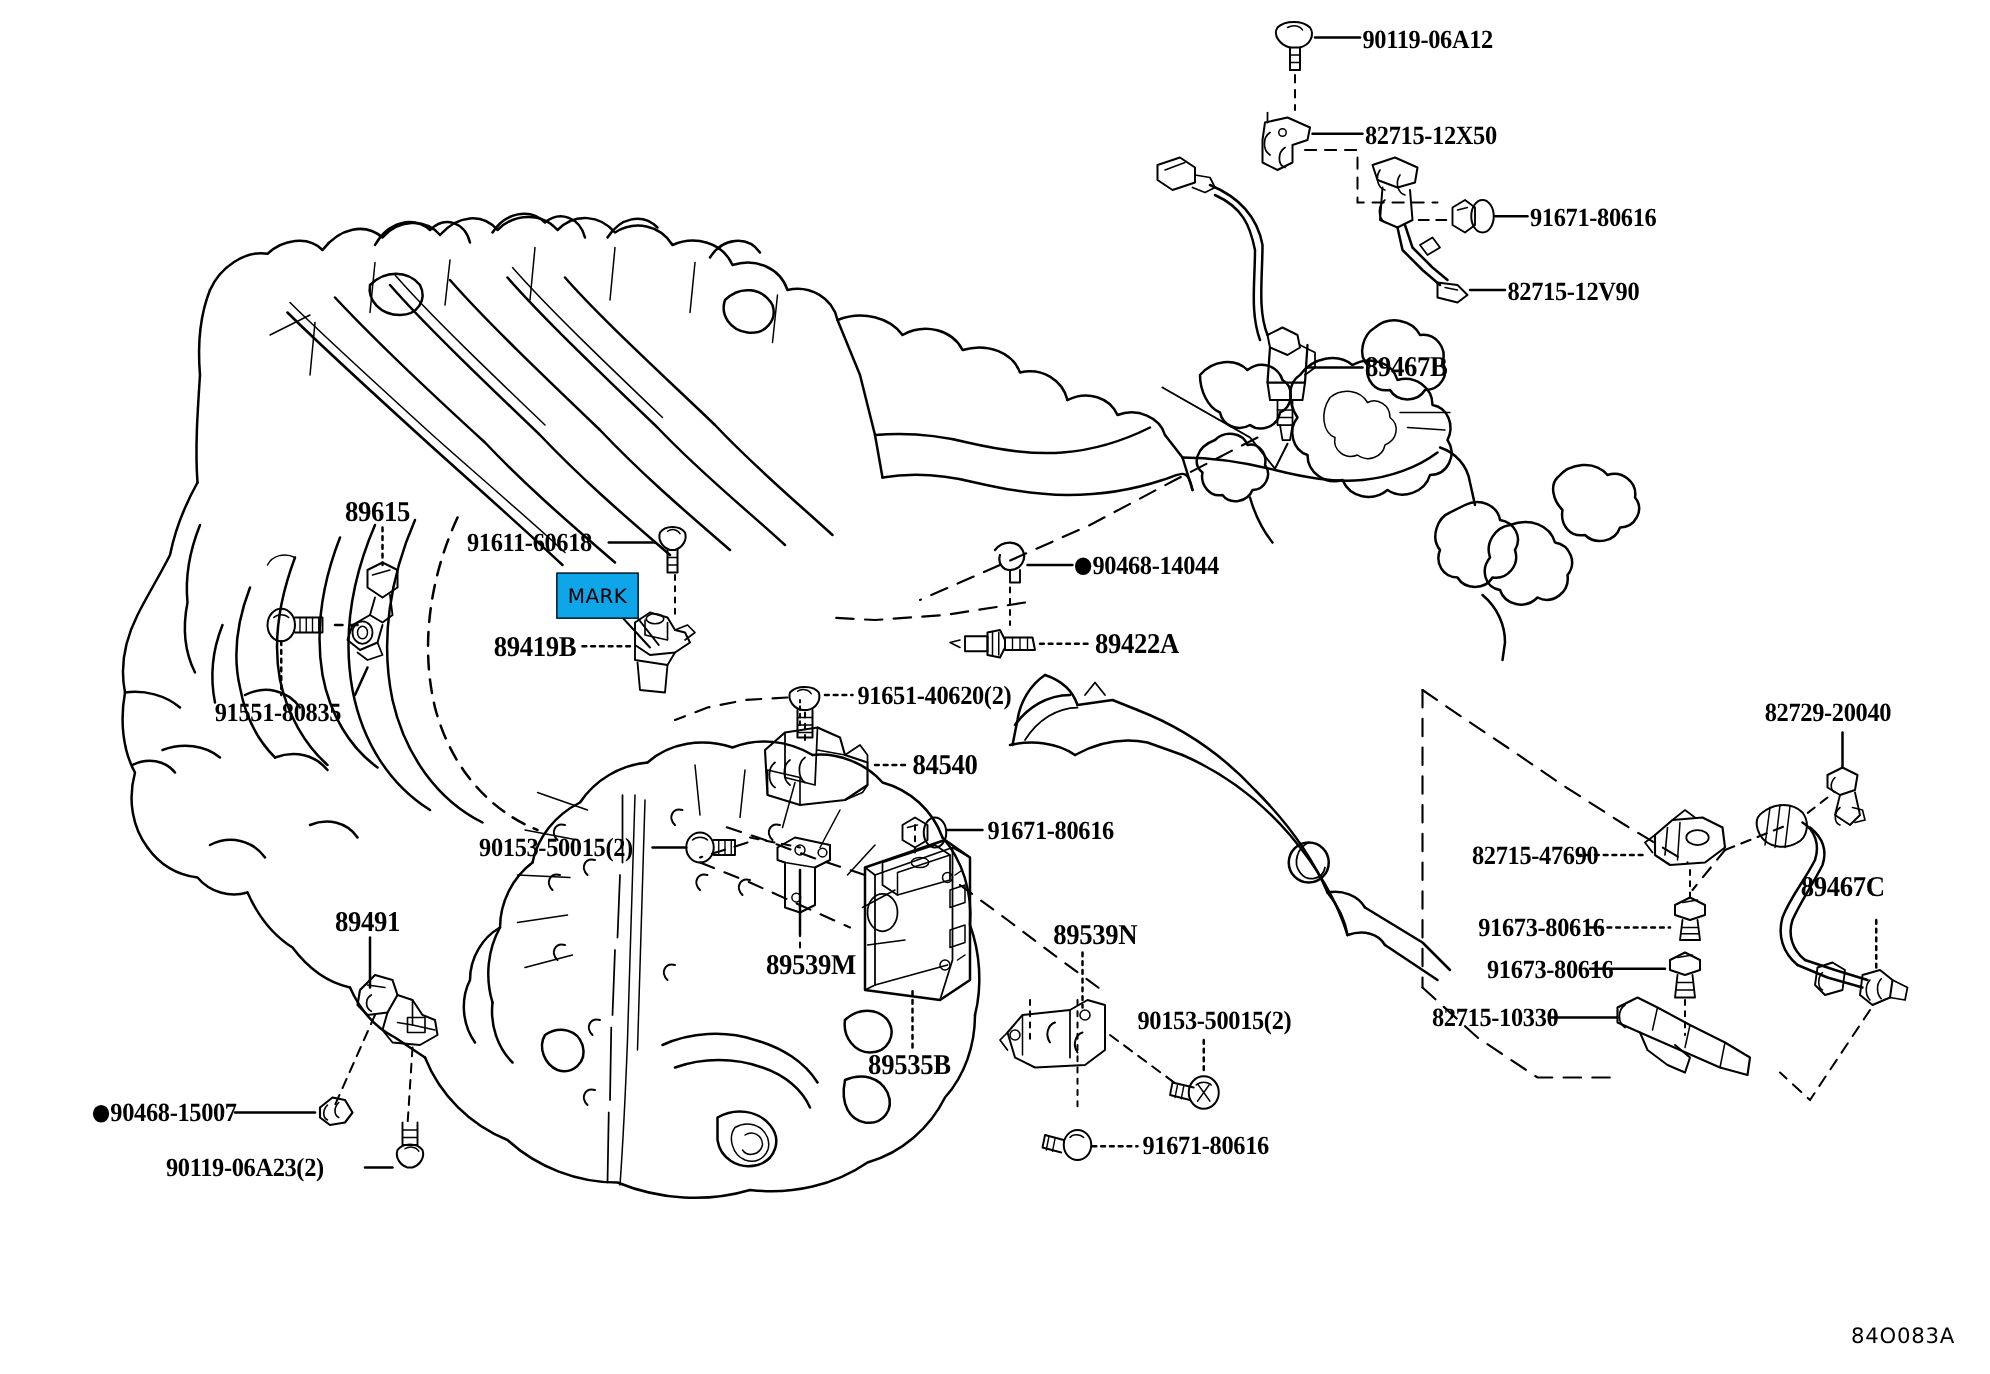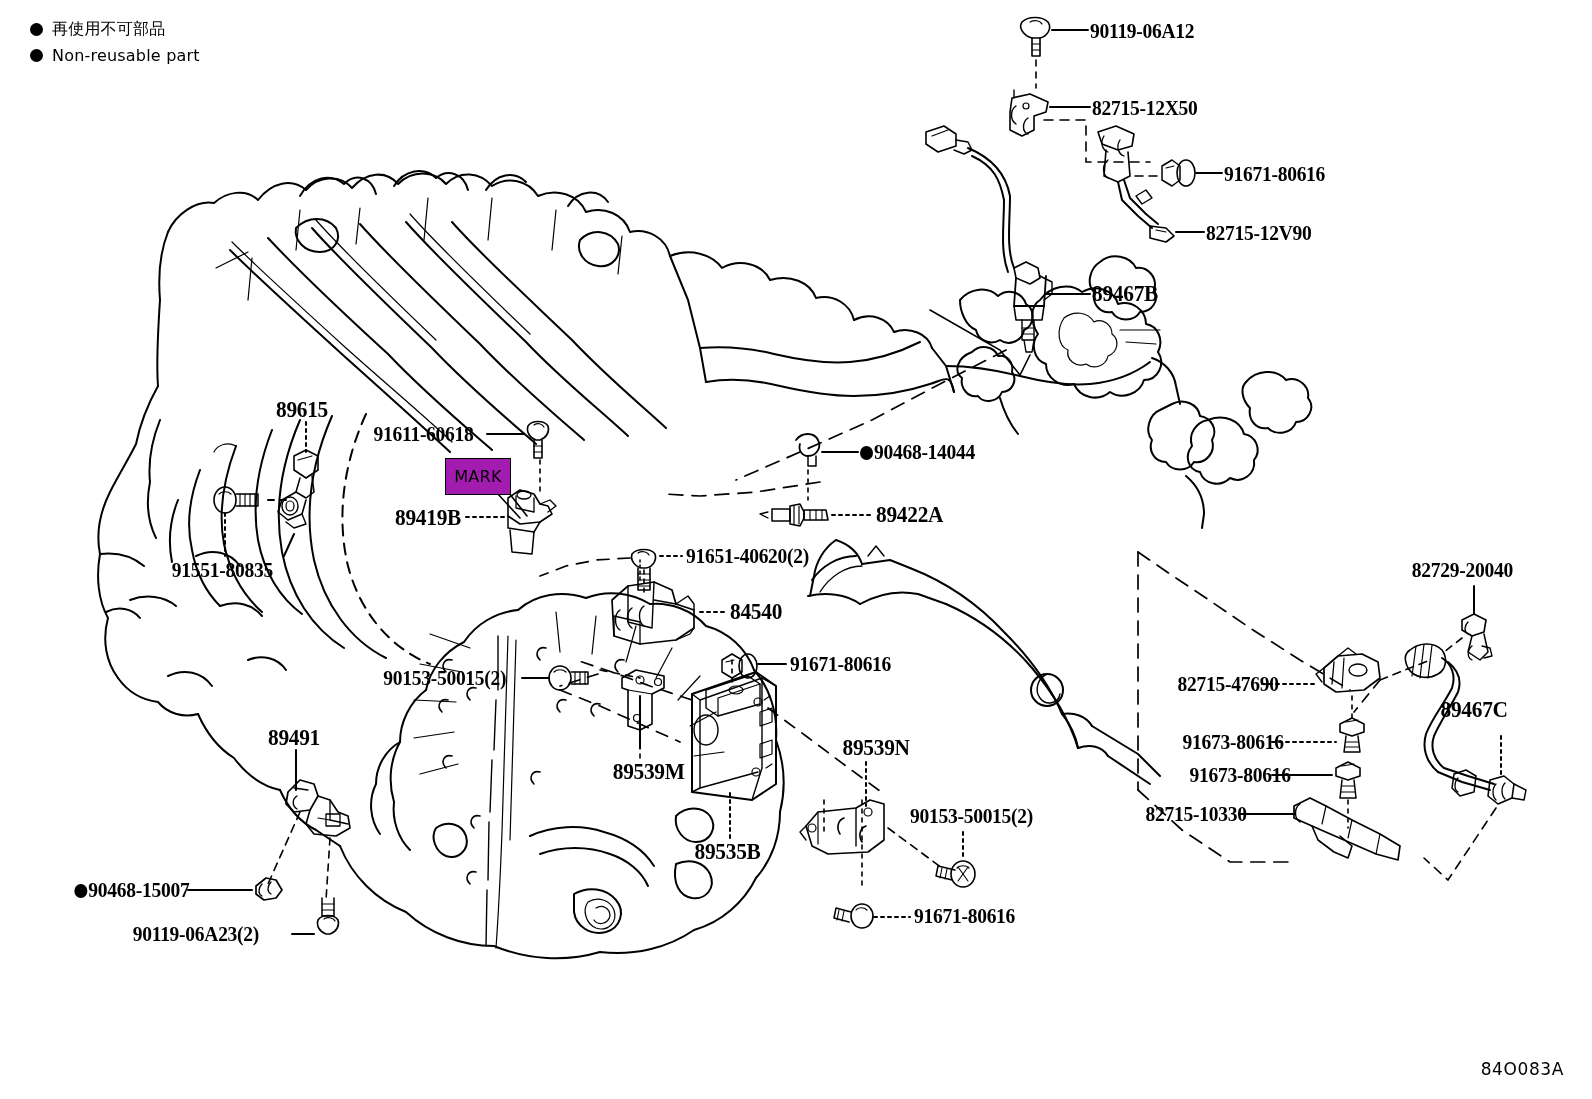--- a/index.html
+++ b/index.html
@@ -42,21 +42,21 @@
   .lbl.r{transform-origin:100% 50%;}
   .lbl.l{transform-origin:0% 50%;}
   .bullet{
     display:inline-block;width:14px;height:14px;border-radius:50%;
     background:#000;vertical-align:-1px;margin-right:1px;
   }
 
   
   .markbox{
     position:absolute;left:445px;top:458px;width:64px;height:35px;
-    border:1.6px solid #000;background:#a21caf;
+    border:1.6px solid #000;background:#0ea5e9;
     display:flex;align-items:center;justify-content:center;
   }
   .markbox span{
     font-family:"DejaVu Sans",sans-serif;
     font-size:16px;letter-spacing:.3px;
   }
 
   
   .sheetcode{
     position:absolute;right:28px;bottom:20px;
@@ -657,30 +657,20 @@
 
       <line x1="1474" y1="586" x2="1474" y2="614"></line>
       <line x1="1262" y1="684" x2="1318" y2="684" stroke-dasharray="3 4"></line>
       <line x1="1272" y1="742" x2="1336" y2="742" stroke-dasharray="3 4"></line>
       <line x1="1272" y1="775" x2="1332" y2="775"></line>
       <line x1="1240" y1="814" x2="1294" y2="814"></line>
       <line x1="1501" y1="736" x2="1501" y2="778" stroke-dasharray="3 4"></line>
     </g>
   </svg>
 
-  <div class="legend">
-    <div class="legend-row">
-      <span class="legend-dot"></span>
-      <span class="legend-text jp">再使用不可部品</span>
-    </div>
-    <div class="legend-row">
-      <span class="legend-dot"></span>
-      <span class="legend-text">Non-reusable part</span>
-    </div>
-  </div>
 
   <div class="markbox">
     <span>MARK</span>
   </div>
 
   <div class="lbl l" style="left:1090px;top:21px;">90119-06A12</div>
 
   <div class="lbl l" style="left:1092px;top:98px;">82715-12X50</div>
 
   <div class="lbl l" style="left:1224px;top:164px;">91671-80616</div>

